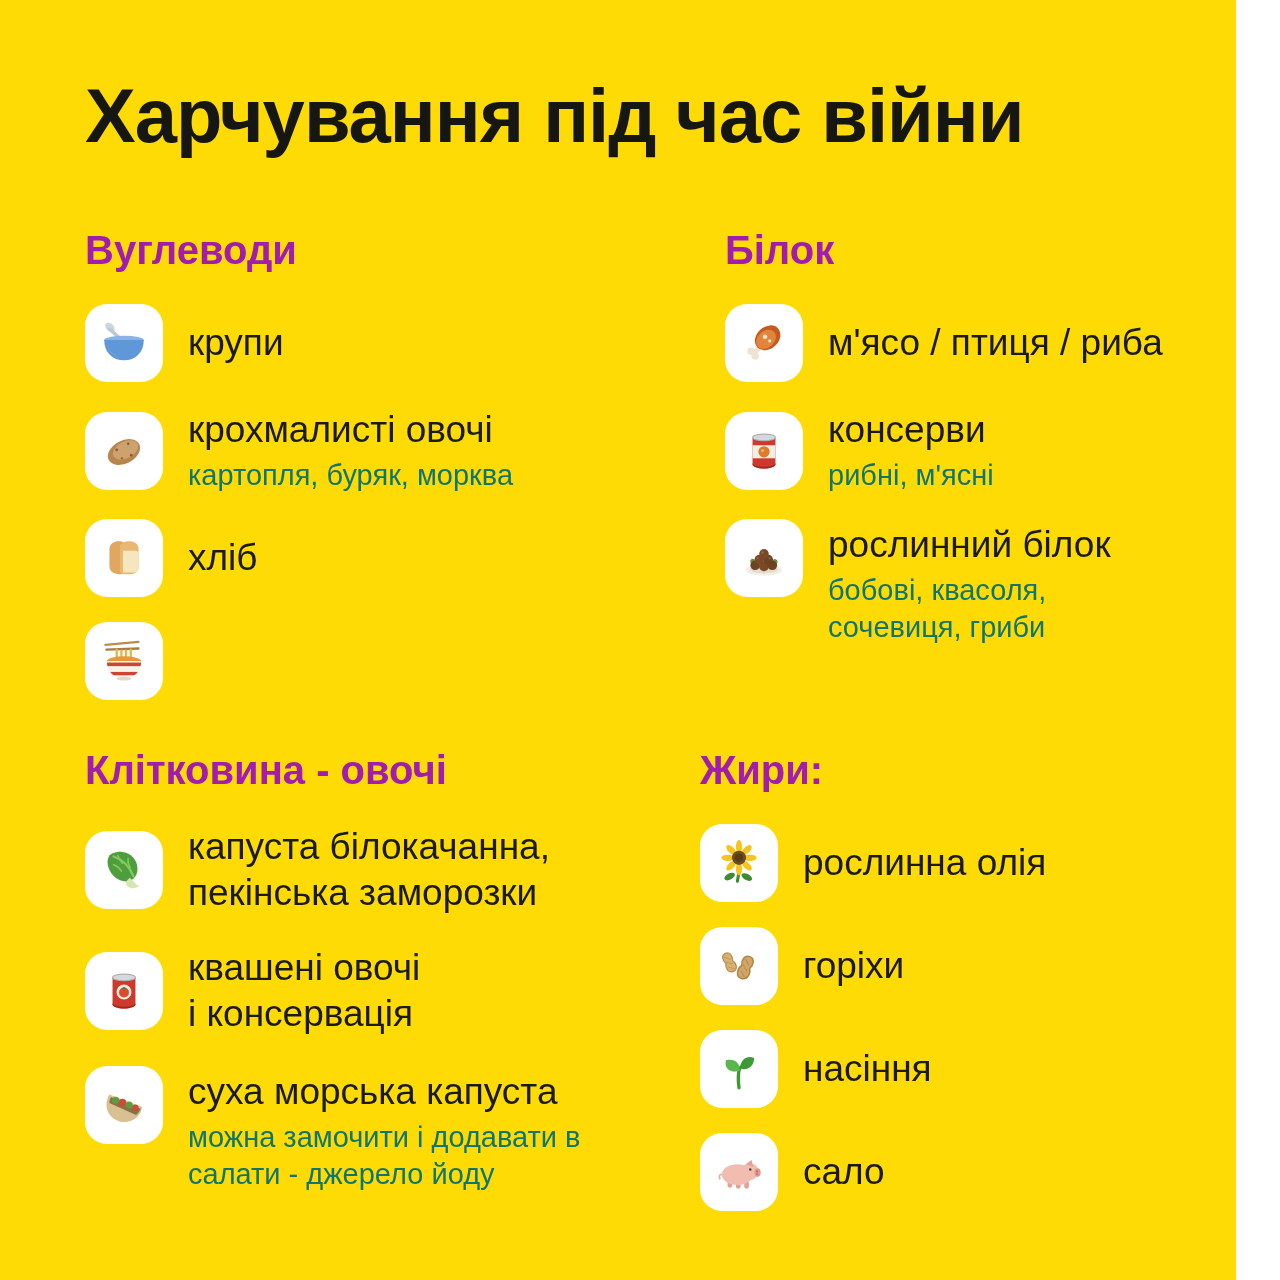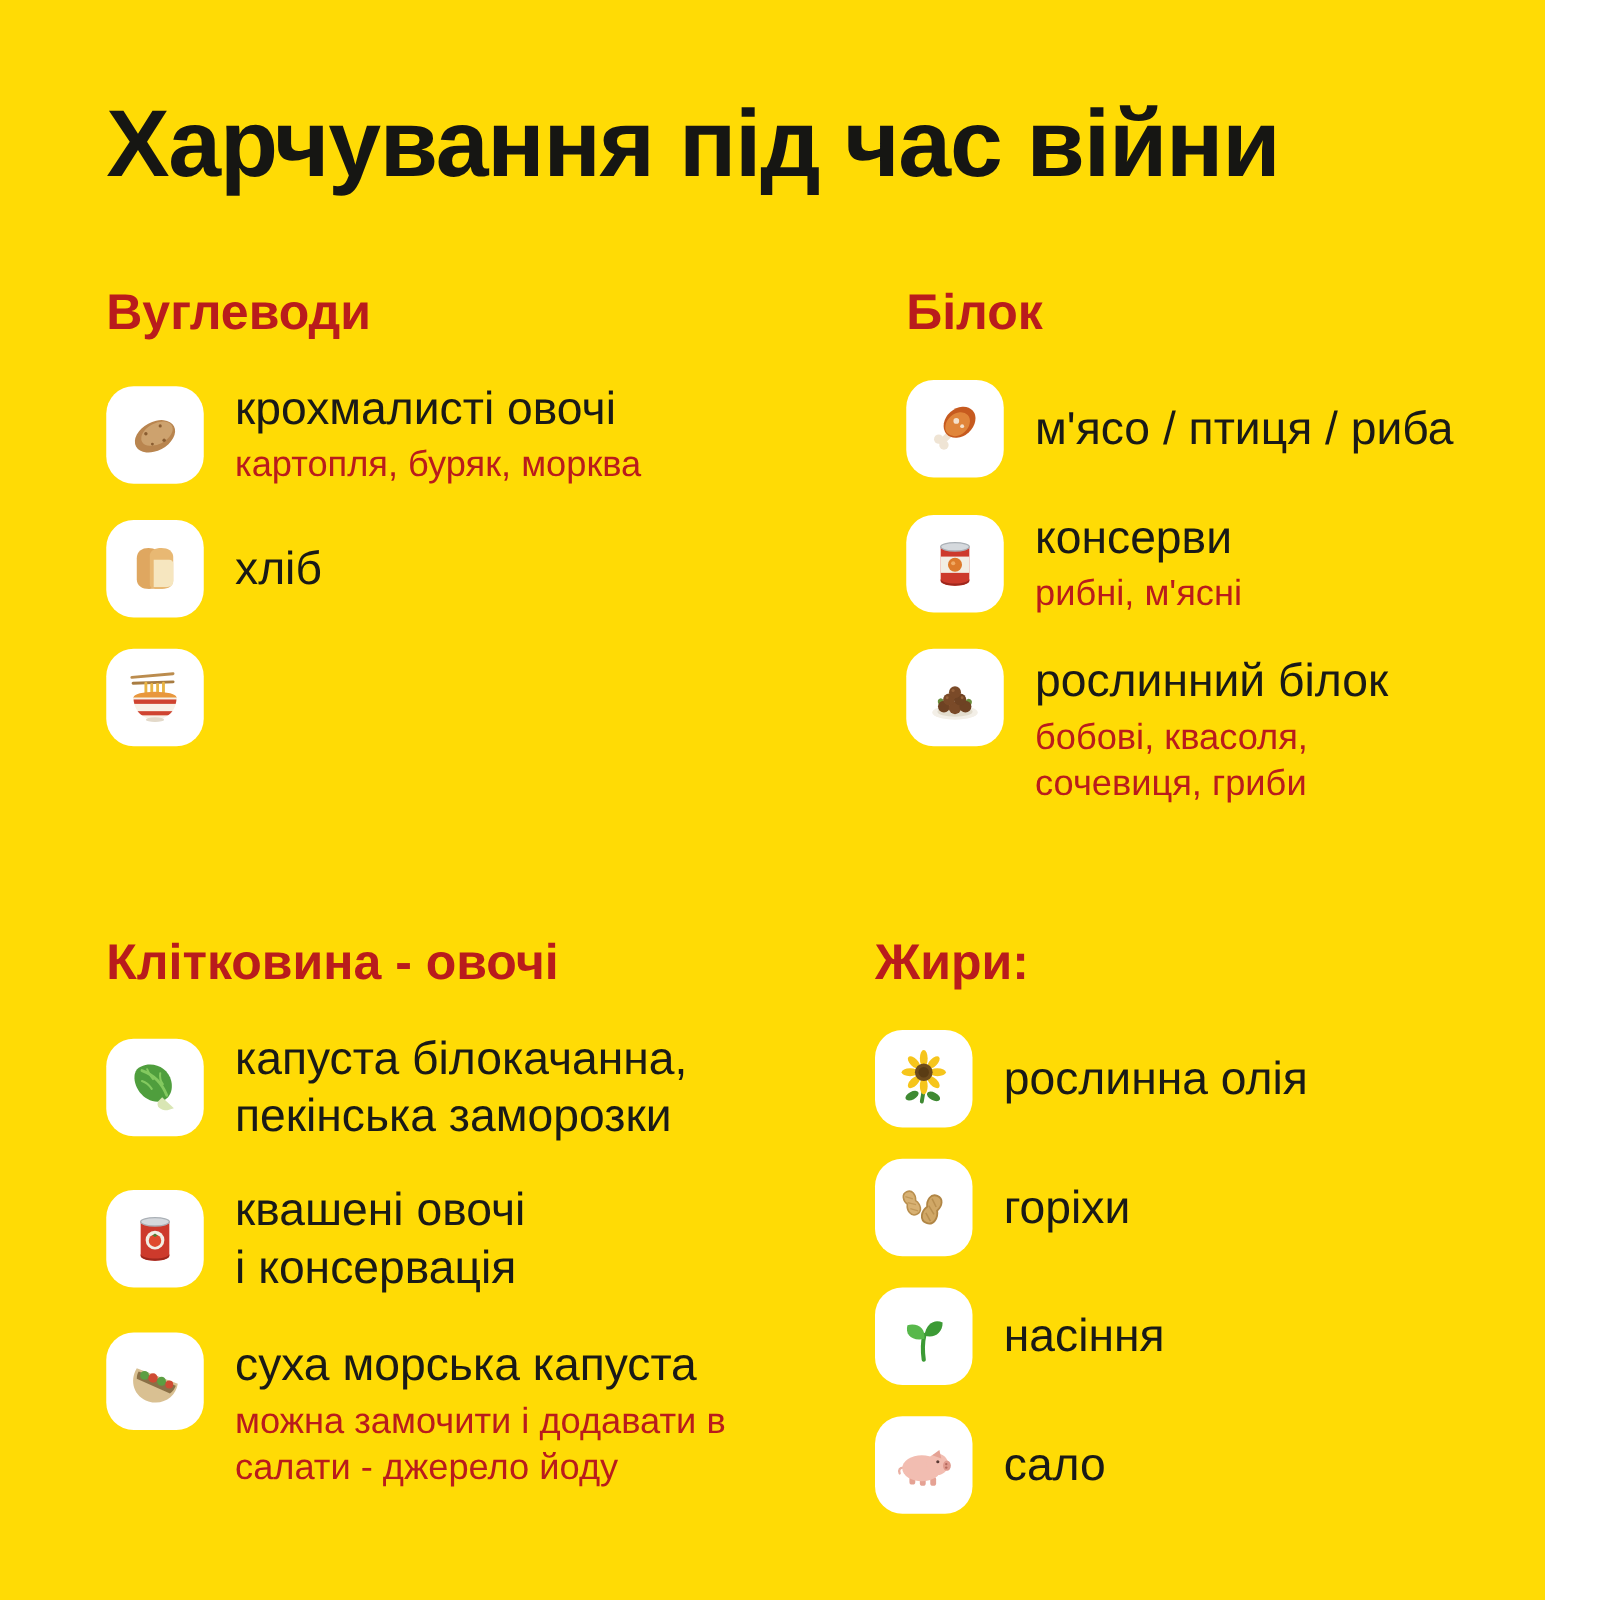--- a/index.html
+++ b/index.html
@@ -15,53 +15,67 @@
     font-size:76px;line-height:1.0;font-weight:800;
     letter-spacing:-1px;color:#161613;
   }
   .section{position:absolute;}
   .sec-carbs  {left:85px;  top:228px; width:600px;}
   .sec-protein{left:725px; top:228px; width:540px;}
   .sec-fiber  {left:85px;  top:748px; width:620px;}
   .sec-fats   {left:700px; top:748px; width:540px;}
   .sec-title{
     margin:0 0 32px 0;
-    font-size:40px;line-height:1.1;font-weight:700;color:#b91c1c;
+    font-size:40px;line-height:1.1;font-weight:700;color:#a21caf;
   }
   .item{display:flex;align-items:center;margin-bottom:25px;}
   .sec-fiber .item{margin-bottom:29px;}
   .item.top{align-items:flex-start;}
   .item.top .item-text{margin-top:3px;}
   .tile{
     flex:0 0 78px;width:78px;height:78px;
     background:#FFFFFF;border-radius:22px;
     display:flex;align-items:center;justify-content:center;
   }
   .item-text{margin-left:25px;}
   .label{
     font-size:37px;line-height:46px;font-weight:500;
     color:#1a1a17;white-space:pre-line;
   }
   .subtitle{
     margin-top:4px;
     font-size:29px;line-height:37px;font-weight:400;
-    color:#b91c1c;white-space:pre-line;
+    color:#0f766e;white-space:pre-line;
   }
   svg{display:block;}
 </style>
 </head>
 <body>
 
 <div class="canvas" style="background: rgb(255, 219, 5);">
 
   <h1 class="title">Харчування під час війни</h1>
 
   <div class="section sec-carbs">
     <h2 class="sec-title">Вуглеводи</h2>
 
+    <div class="item">
+      <div class="tile">
+        <svg width="50" height="50" viewBox="0 0 48 48">
+          <ellipse cx="10.5" cy="9" rx="3.6" ry="5.2" transform="rotate(-48 10.5 9)" fill="#cdd5dd"></ellipse>
+          <rect x="10" y="8.2" width="15" height="3.4" rx="1.7" transform="rotate(42 10 8.2)" fill="#bfc9d2"></rect>
+          <ellipse cx="24" cy="21" rx="19" ry="4" fill="#8ab4e8"></ellipse>
+          <path d="M5 21 C5 33 13 40.5 24 40.5 C35 40.5 43 33 43 21 Z" fill="#5f97d8"></path>
+          <path d="M7 24 C9 32 15 37 22 38 C13 37 8 31 7 24 Z" fill="#87b4e6" opacity="0.8"></path>
+        </svg>
+      </div>
+      <div class="item-text">
+        <div class="label">крупи</div>
+      </div>
+    </div>
 
     <div class="item">
       <div class="tile">
         <svg width="50" height="50" viewBox="0 0 48 48">
           <ellipse cx="24" cy="25" rx="16.5" ry="11" transform="rotate(-28 24 25)" fill="#b9854f"></ellipse>
           <ellipse cx="25.5" cy="23" rx="13" ry="8" transform="rotate(-28 25.5 23)" fill="#cda26e"></ellipse>
           <circle cx="17" cy="23" r="1.3" fill="#8a5d31"></circle>
           <circle cx="28" cy="17" r="1.2" fill="#8a5d31"></circle>
           <circle cx="31" cy="28" r="1.3" fill="#8a5d31"></circle>
           <circle cx="22" cy="31" r="1.1" fill="#8a5d31"></circle>

